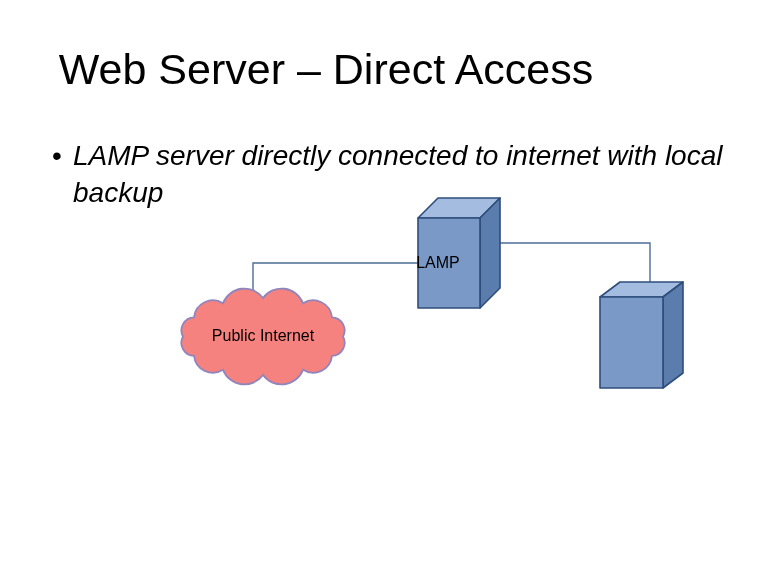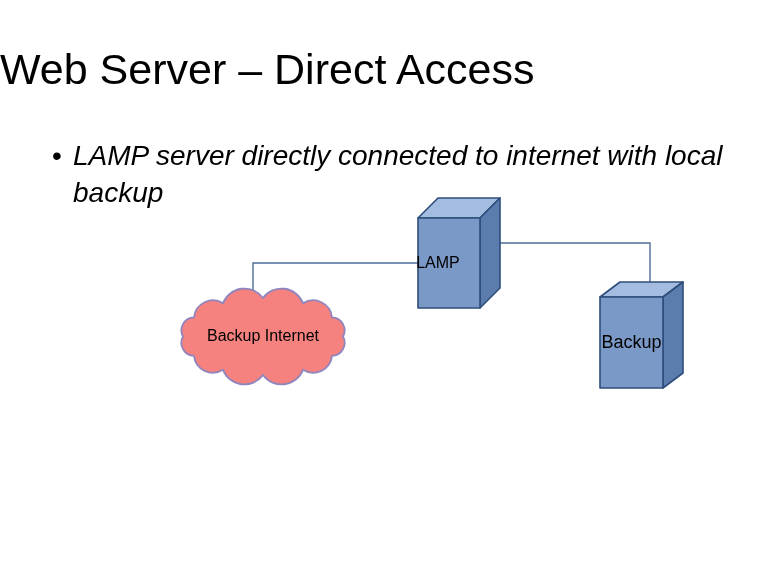--- a/index.html
+++ b/index.html
@@ -14,21 +14,21 @@
     height: 576px;
     background: #ffffff;
     overflow: hidden;
     color: #000000;
   }
   .title {
     position: absolute;
     top: 48px;
     left: 0;
     width: 652px;
-    text-align: left;
+    text-align: center;
     font-size: 43px;
     line-height: 43px;
     color: #000000;
     white-space: nowrap;
   }
   .bullet-block {
     position: absolute;
     top: 137px;
     left: 52px;
     width: 700px;
@@ -106,19 +106,18 @@
              A 19,19 0 0 1 332,317.3
              A 13,13 0 0 1 343,336.5
              A 13,13 0 0 1 332,355.8
              A 19,19 0 0 1 303,369.8
              A 23,23 0 0 1 263,375
              A 23,23 0 0 1 223,369.8
              A 19,19 0 0 1 194,355.8
              A 13,13 0 0 1 183,336.5 Z" stroke-width="1.8" fill="#F5827E" stroke="#9185BE"></path>
   </svg>
 
-  <div class="node-label cloud">Backup Internet</div>
+  <div class="node-label cloud">Public Internet</div>
 
   <div class="node-label lamp">LAMP</div>
 
-  <div class="node-label backup">Backup</div>
 
 </div>
 
 </body></html>

